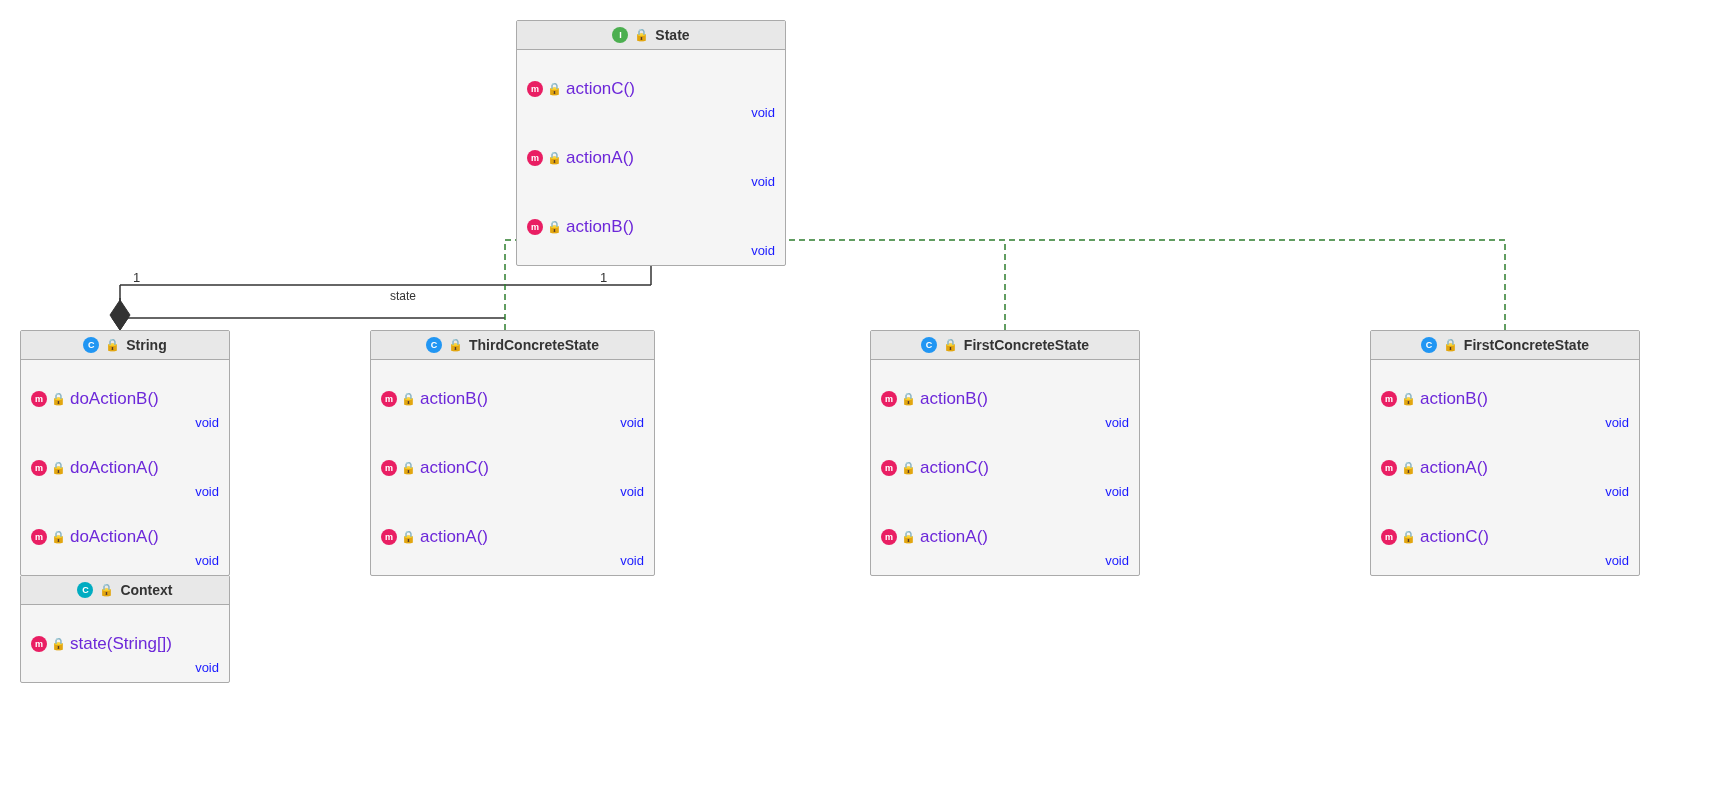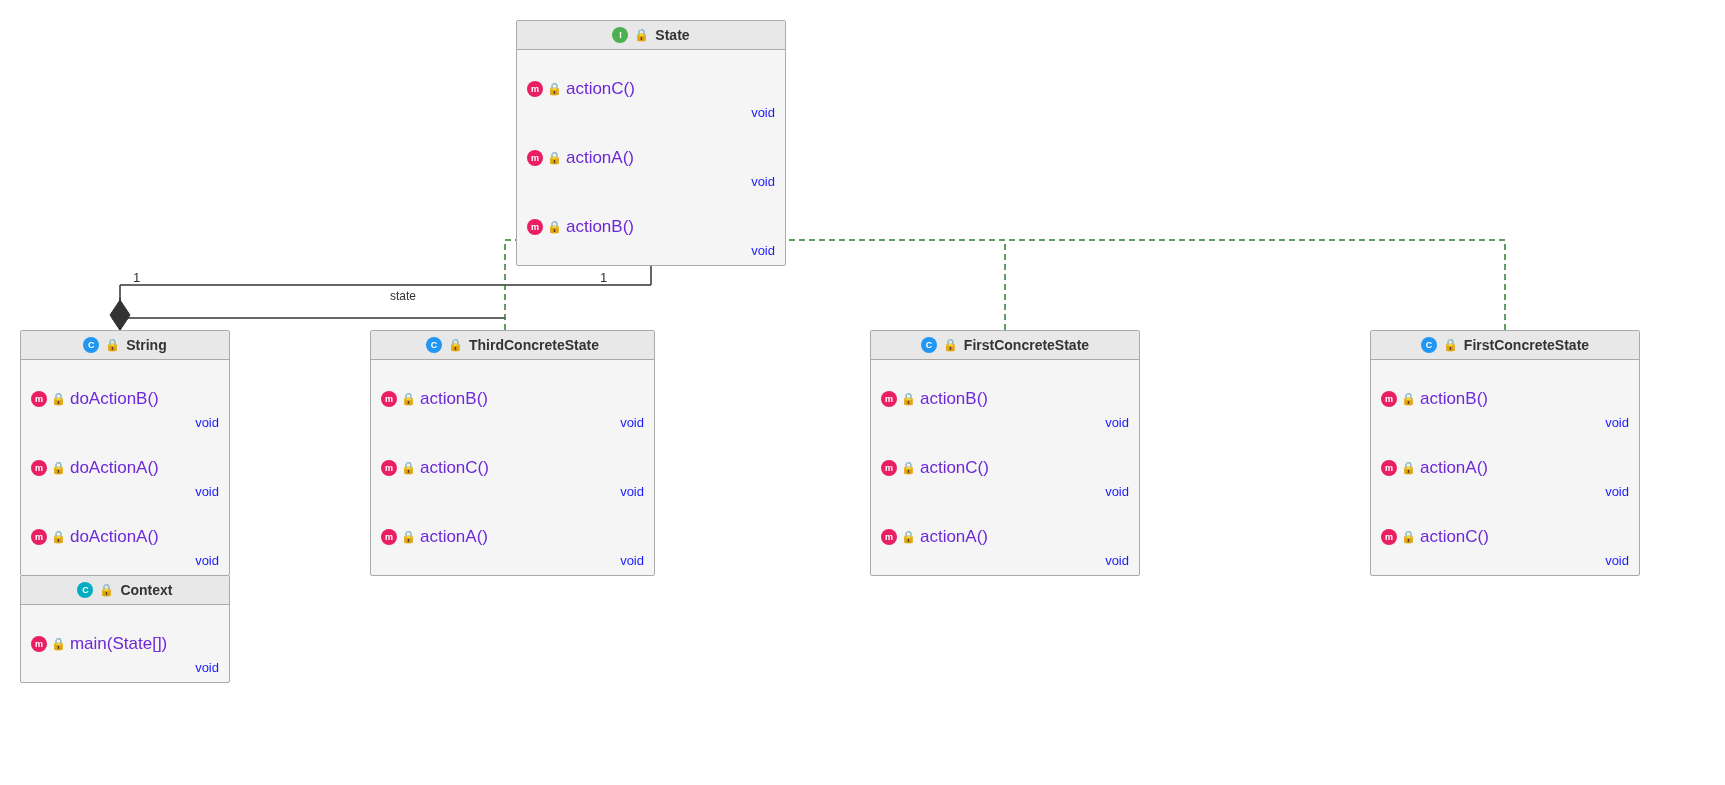--- a/index.html
+++ b/index.html
@@ -222,21 +222,21 @@
   <div class="uml-class" style="left:20px; top:575px; width:210px;">
     <div class="class-header">
       <span class="icon-circle teal-c" style="background:#00acc1;">C</span>
       <span class="lock-icon">🔒</span>
       <span class="header-name">Context</span>
     </div>
     <div class="class-body">
       <div class="class-method">
         <span class="icon-circle pink">m</span>
         <span class="lock-icon">🔒</span>
-        <span class="method-name">main(State[])</span>
+        <span class="method-name">state(String[])</span>
         <span class="method-type">void</span>
       </div>
     </div>
   </div>
 
   <div class="uml-class" style="left:370px; top:330px; width:285px;">
     <div class="class-header">
       <span class="icon-circle blue">C</span>
       <span class="lock-icon">🔒</span>
       <span class="header-name">ThirdConcreteState</span>

